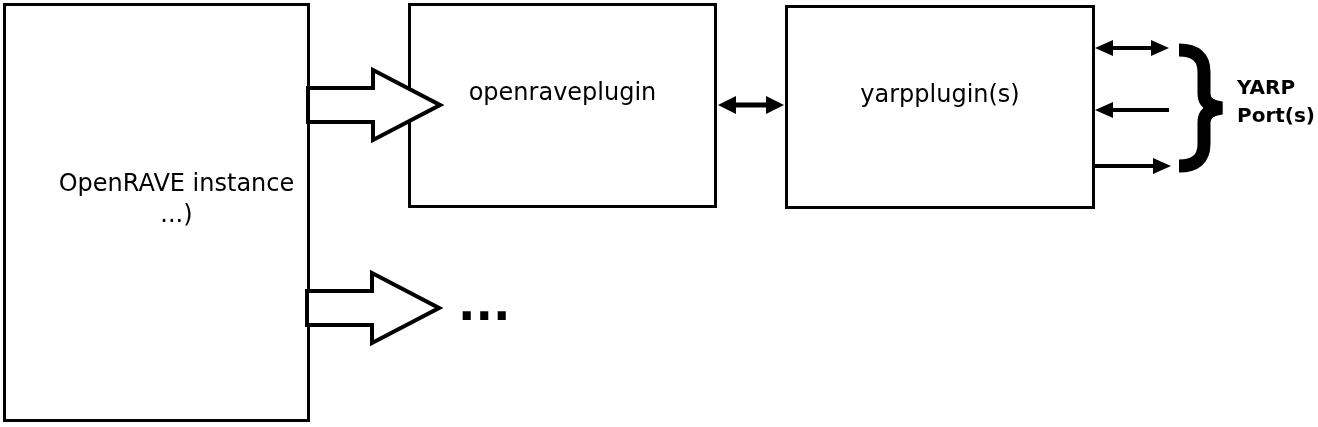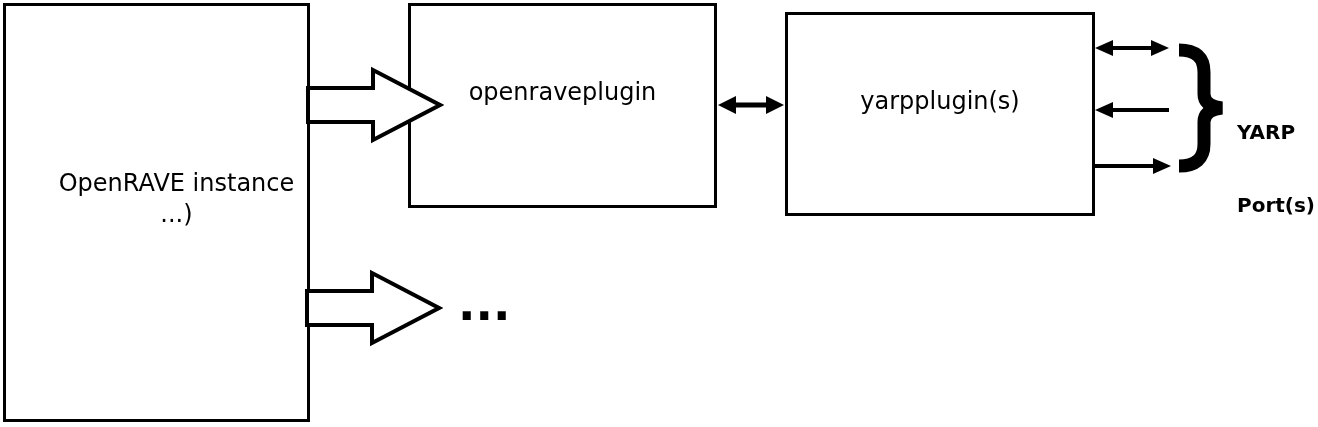--- a/index.html
+++ b/index.html
@@ -21,21 +21,21 @@
     background: #ffffff;
     border: 3px solid #000000;
     display: flex;
     align-items: center;
     justify-content: center;
     text-align: center;
     z-index: 1;
   }
   #box-openrave   { left: 3px;   top: 3px; width: 301px; height: 413px; }
   #box-orplugin   { left: 408px; top: 3px; width: 303px; height: 199px; }
-  #box-yarpplugin { left: 785px; top: 12px; width: 304px; height: 198px; text-align: center; }
+  #box-yarpplugin { left: 785px; top: 5px; width: 304px; height: 198px; text-align: center; }
 
   .box-label {
     font-size: 24px;
     line-height: 31px;
     color: #000000;
   }
   #box-openrave .box-label   { transform: translateY(-14px); }
   #box-orplugin .box-label   { transform: translateY(-13px); }
   #box-yarpplugin .box-label { transform: translateY(-13px); }
   .box-label span { display: block; margin-left: 40px; }
@@ -57,21 +57,21 @@
   #yarp-ports-label {
     position: absolute;
     left: 1237px;
     top: 73px;
     font-size: 20px;
     line-height: 28px;
     font-weight: bold;
     text-align: left;
     z-index: 2;
   }
-  #yarp-ports-label span { display: block; margin-top: 45px; }
+  #yarp-ports-label span { display: block; }
 </style>
 </head>
 <body>
 
 <div id="canvas">
 
   <div class="box" id="box-openrave">
     <div class="box-label">
       <span>OpenRAVE instance</span>
       <span>...)</span>

